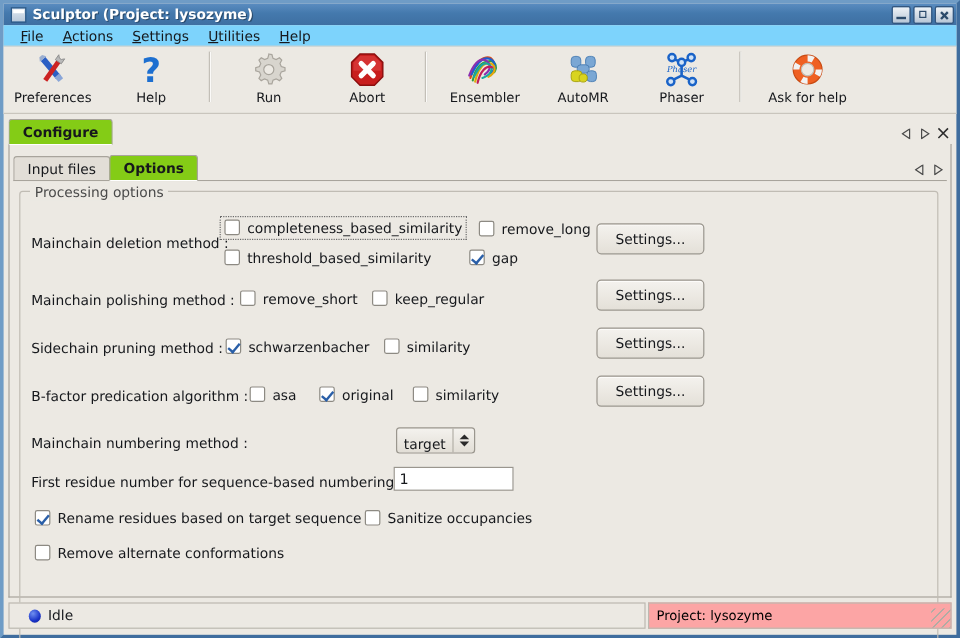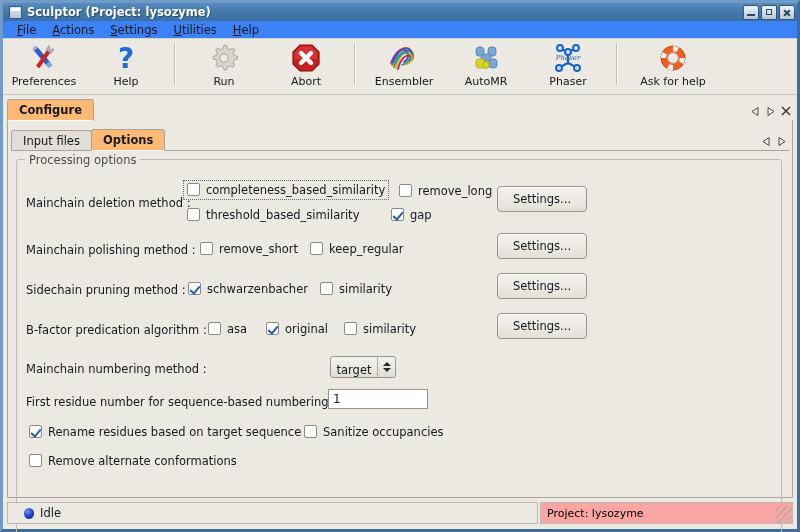--- a/index.html
+++ b/index.html
@@ -64,21 +64,21 @@
   }
   .wb-min i { left: 3px; top: 8px; width: 8px; height: 2px; }
   .wb-max i { left: 4px; top: 3px; width: 6px; height: 6px; border: 1px solid #2b4a6b; background: transparent; box-sizing: border-box; }
   .wb-close i.a { left: 3px; top: 6px; width: 8px; height: 2px; transform: rotate(45deg); }
   .wb-close i.b { left: 3px; top: 6px; width: 8px; height: 2px; transform: rotate(-45deg); }
 
   
   #menubar {
     position: absolute; left: 0; top: 18px;
     width: 794px; height: 18px;
-    background: #3b82f6;
+    background: #7dd3fc;
     border-bottom: 1px solid #d6d2ca;
     display: flex; align-items: center;
     padding-left: 6px;
     box-sizing: border-box;
   }
   .menuitem {
     padding: 1px 8px;
     color: #16181c;
     font-size: 11.5px;
     cursor: default;
@@ -129,21 +129,21 @@
     color: #16181c;
     box-sizing: border-box;
     cursor: default;
     background: #e2ded7;
     border: 1px solid #a8a49c;
     border-bottom: none;
     border-radius: 3px 3px 0 0;
     margin-right: -1px;
   }
   .tab.active {
-    background: #fdba74;
+    background: #84cc16;
     font-weight: bold;
     height: 22px;
     border-bottom: 1px solid #ffffff;
     margin-bottom: -1px;
     position: relative; z-index: 2;
   }
   .tabspacer { flex: 1; }
   .tabnav {
     width: 15px; height: 18px;
     display: flex; align-items: center; justify-content: center;

